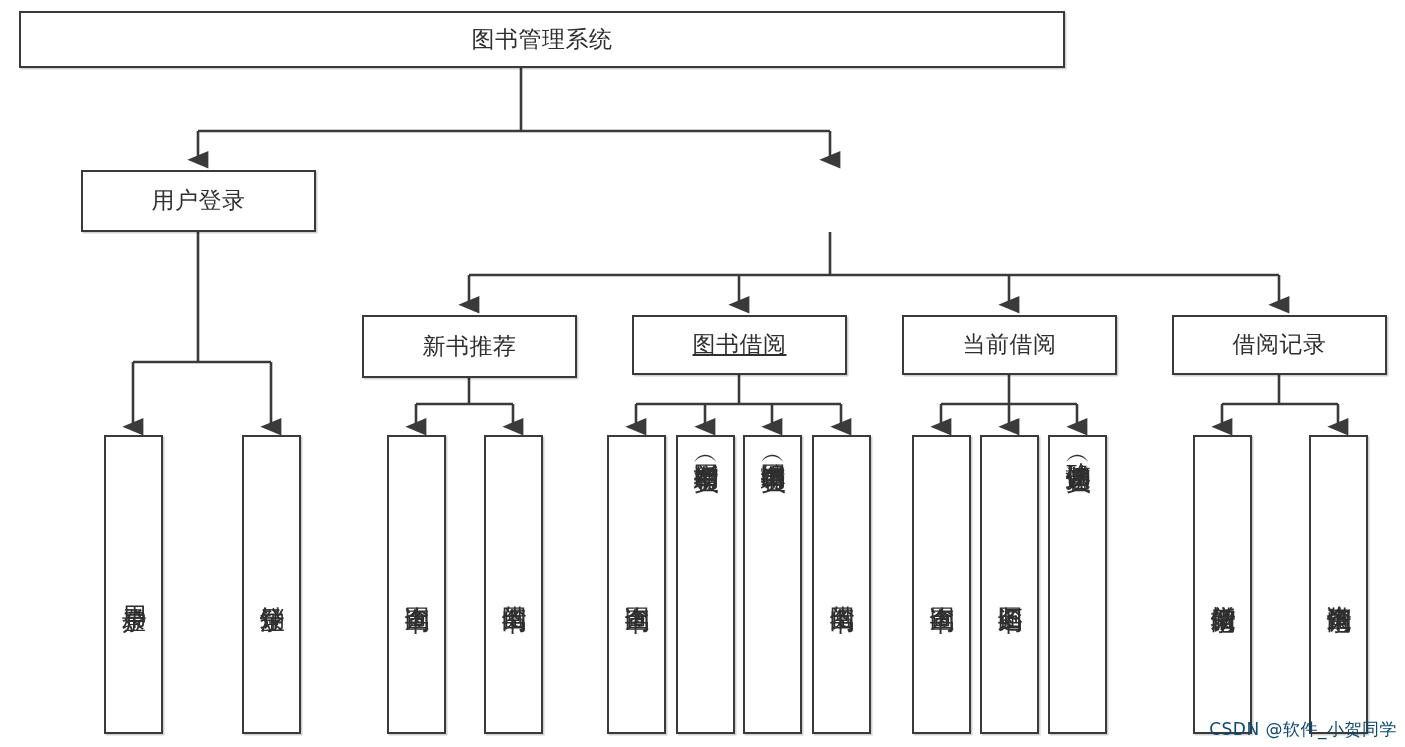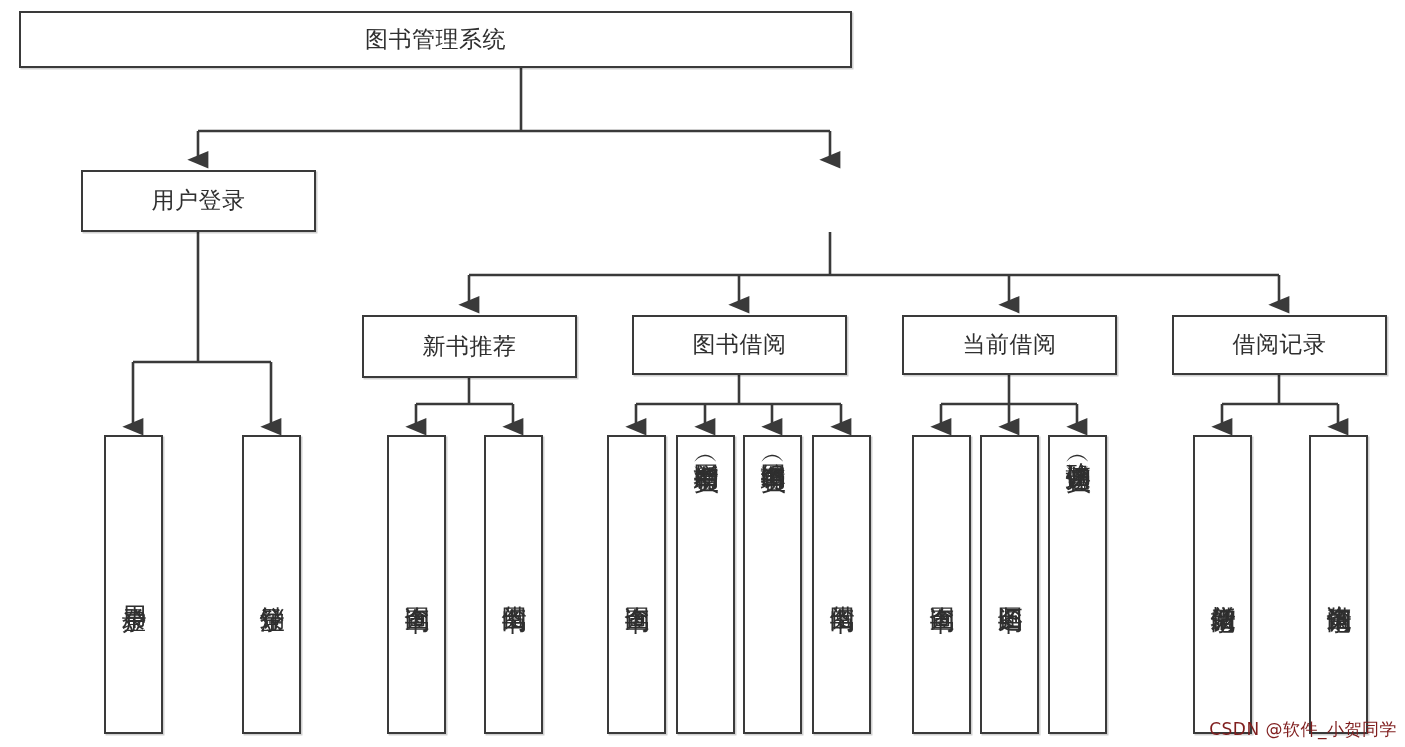--- a/index.html
+++ b/index.html
@@ -63,21 +63,21 @@
   }
   .node.vert.mid .lbl {
     margin-top: auto;
     margin-bottom: auto;
   }
   .watermark {
     position: absolute;
     right: 8px;
     bottom: 6px;
     font-size: 17px;
-    color: #7f1d1d;
+    color: #0c4a6e;
     white-space: nowrap;
     letter-spacing: 0.5px;
     font-family: "DejaVu Sans", "Liberation Sans", sans-serif;
     margin-left: 21px;
   }
 </style>
 </head>
 <body>
 
 <div id="canvas">
@@ -125,32 +125,32 @@
       <path d="M1009,404 L1009,425" marker-end="url(#arrow)"></path>
       <path d="M1077,404 L1077,425" marker-end="url(#arrow)"></path>
 
       <path d="M1279,375 L1279,404"></path>
       <path d="M1222,404 L1338,404"></path>
       <path d="M1222,404 L1222,425" marker-end="url(#arrow)"></path>
       <path d="M1338,404 L1338,425" marker-end="url(#arrow)"></path>
     </g>
   </svg>
 
-  <div class="node root horiz" style="left:19px; top:11px; width:833px; height:57px;">
+  <div class="node root horiz" style="left:19px; top:11px; width:1046px; height:57px;">
     <span class="lbl">图书管理系统</span>
   </div>
 
   <div class="node horiz" style="left:81px; top:170px; width:235px; height:62px;">
     <span class="lbl">用户登录</span>
   </div>
 
   <div class="node horiz" style="left:362px; top:315px; width:215px; height:63px;">
     <span class="lbl">新书推荐</span>
   </div>
-  <div class="node horiz" style="left:632px; top:315px; width:215px; height:60px;">
+  <div class="node horiz" style="left:632px; top:315px; width:215px; height:60px;text-decoration:underline;">
     <span class="lbl">图书借阅</span>
   </div>
   <div class="node horiz" style="left:902px; top:315px; width:215px; height:60px;">
     <span class="lbl">当前借阅</span>
   </div>
   <div class="node horiz" style="left:1172px; top:315px; width:215px; height:60px;">
     <span class="lbl">借阅记录</span>
   </div>
 
   <div class="node vert mid" style="left:104px; top:435px; width:59px; height:299px;">

